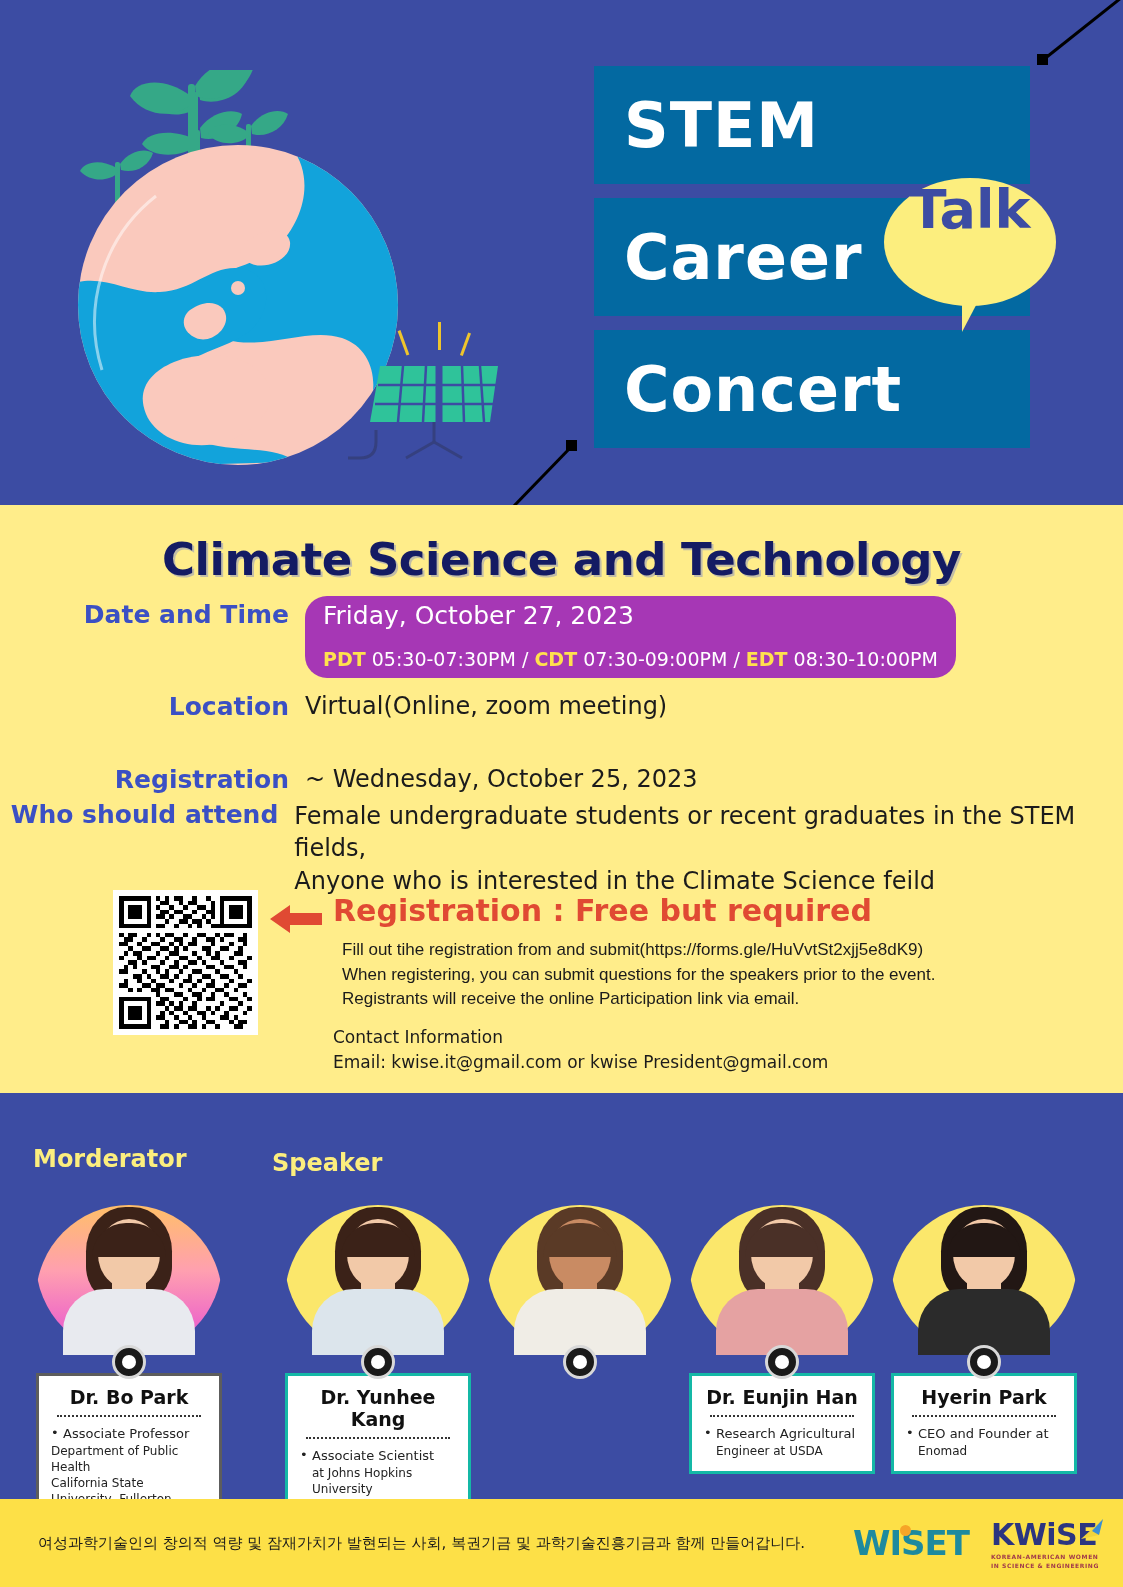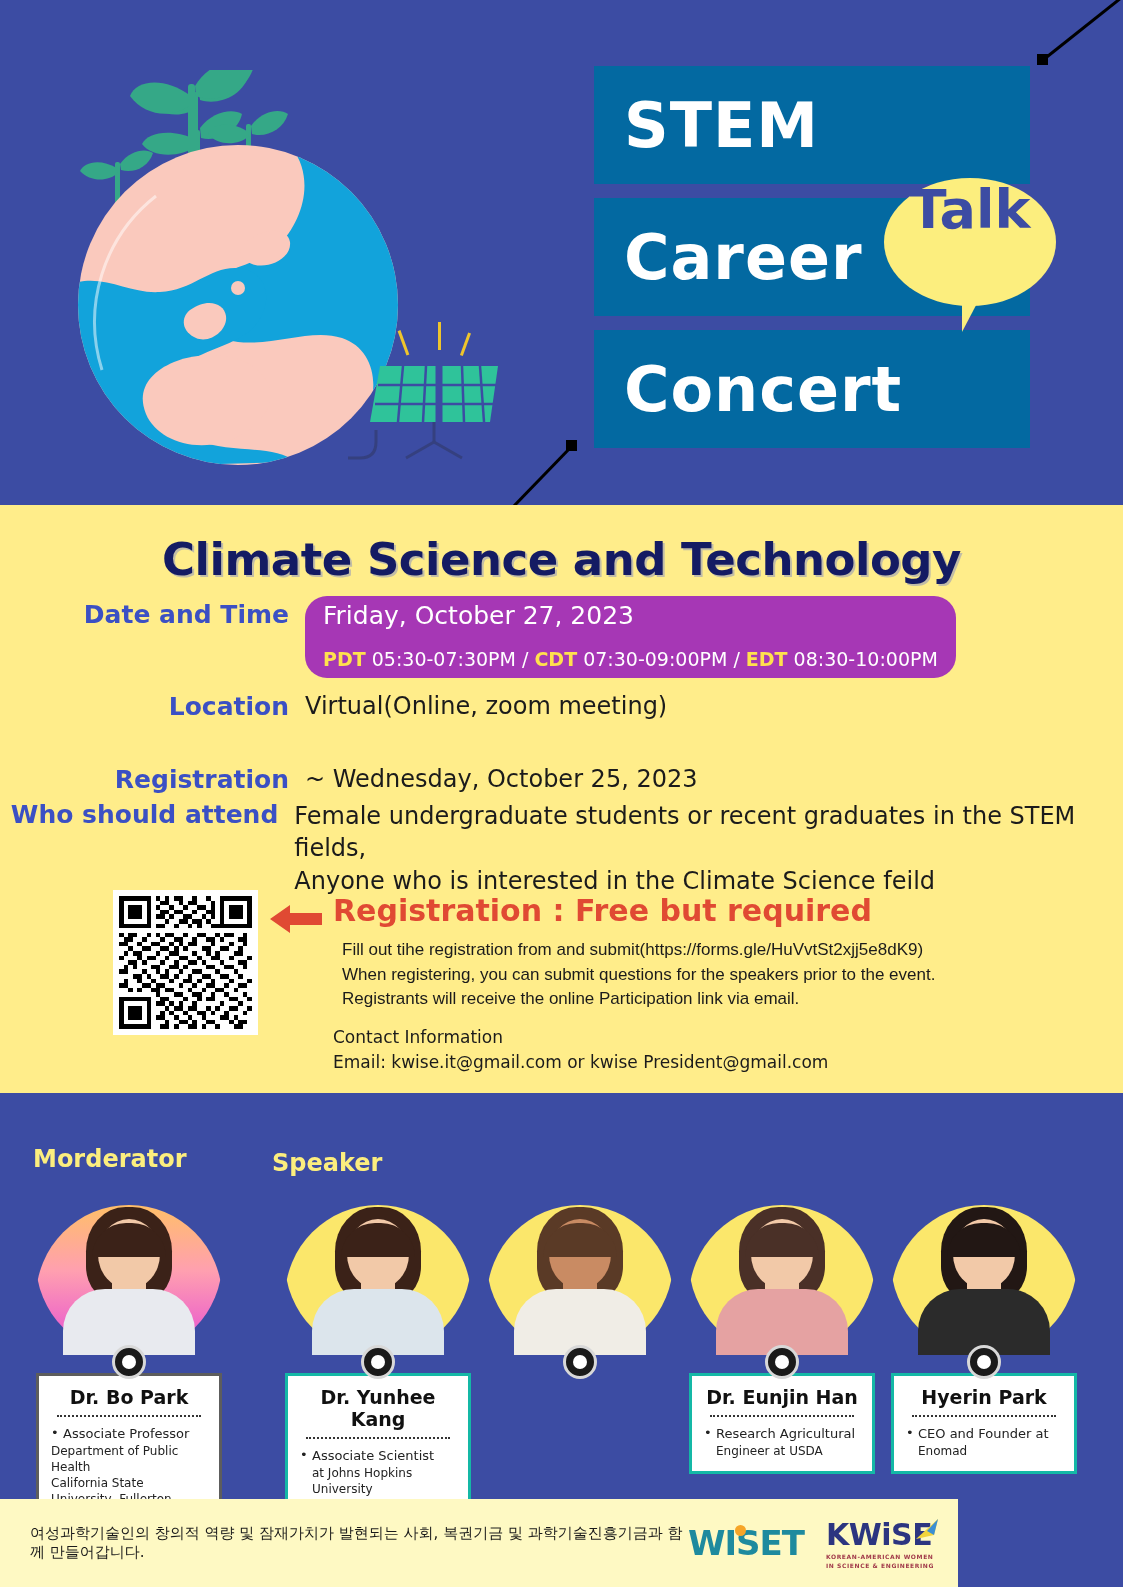--- a/index.html
+++ b/index.html
@@ -109,22 +109,22 @@
   .card .nm { text-align: center; font-size: 19px; font-weight: 700; color: #111;
               font-family: "DejaVu Sans", sans-serif; }
   .card .dots { border-bottom: 2px dotted #333; margin: 7px 10px 8px 10px; }
   .card .li { font-size: 13px; color: #222; line-height: 1.35; font-family: "DejaVu Sans", sans-serif;
               padding-left: 16px; position: relative; }
   .card .li::before { content: "•"; position: absolute; left: 4px; top: -1px; }
   .card .sub { font-size: 12px; color: #222; line-height: 1.35; padding-left: 4px;
                font-family: "DejaVu Sans", sans-serif; }
 
   
-  .footer { position: absolute; left: 0; top: 1499px; width: 958px; height: 88px; background: #fef9c3;
-            display: flex; align-items: center; }
+  .footer { position: absolute; left: 0; top: 1499px; width: 1123px; height: 88px; background: #fde047;
+            display: flex; align-items: center; padding-left: 8px; }
   .foot-text { font-size: 15px; color: #1a1a1a; margin-left: 30px; flex: 1;
                font-family: "DejaVu Sans", sans-serif; }
   .wiset { display: flex; align-items: center; position: relative; margin-right: 22px; }
   .wiset .wtxt { font-size: 34px; font-weight: 700; color: #1E8A9E; letter-spacing: -1px;
                  font-family: "DejaVu Sans", sans-serif; }
   .wiset .wdot { position: absolute; left: 47px; top: 2px; width: 11px; height: 11px;
                  border-radius: 50%; background: #F6A528; }
   .kwise { margin-right: 24px; text-align: left; position: relative; }
   .kwise .ktxt { font-size: 30px; font-weight: 700; color: #2C3580; letter-spacing: -0.5px;
                  font-family: "DejaVu Sans", sans-serif; }

